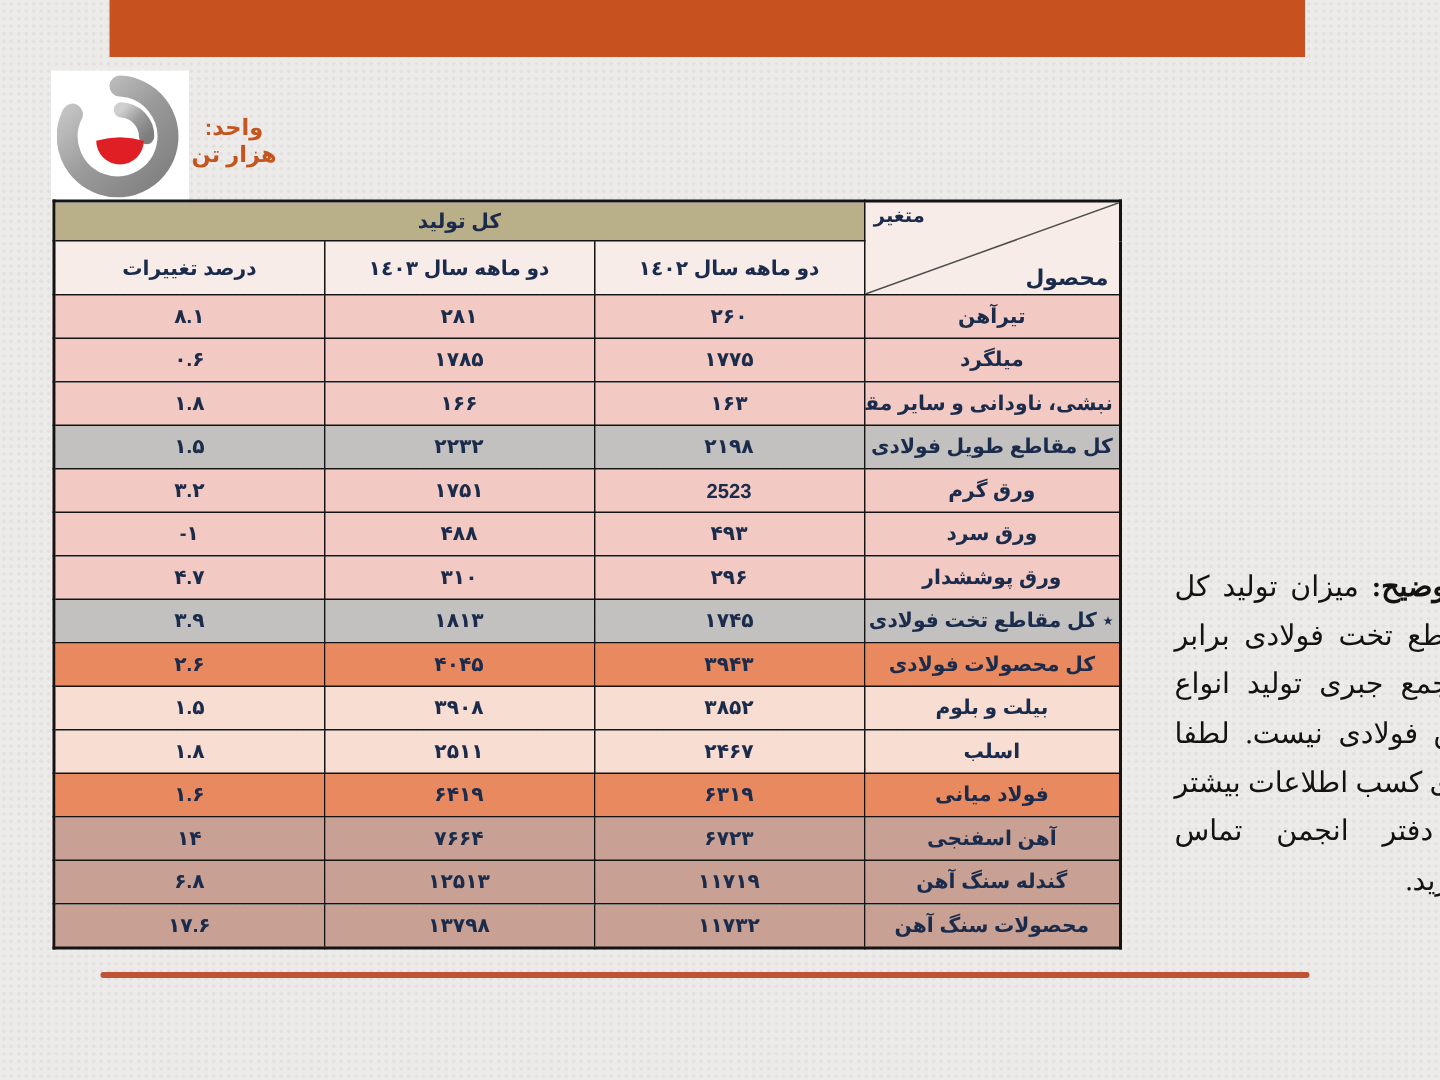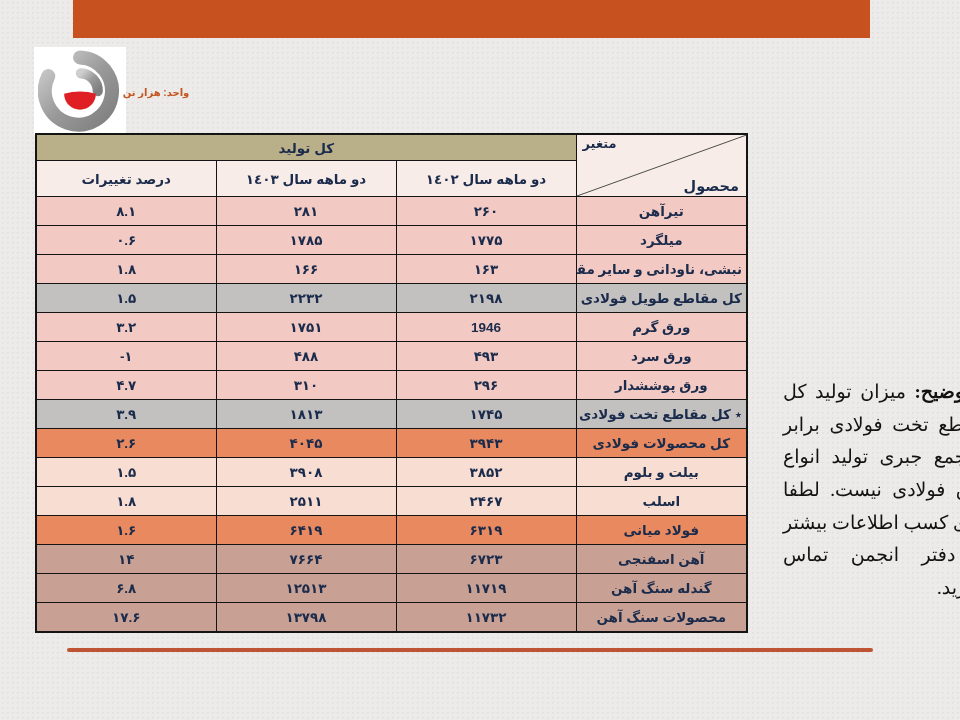--- a/index.html
+++ b/index.html
@@ -24,23 +24,23 @@
     position:absolute;left:34px;top:47px;width:92px;height:88px;
     background:#ffffff;
     display:flex;align-items:center;justify-content:center;
   }
   .page-title{
     position:absolute;left:170px;top:50px;width:660px;
     direction:rtl;text-align:center;
     font-size:19px;font-weight:bold;color:#1f3864;
   }
   .unit-label{
-    position:absolute;left:118px;top:87px;width:76px;
+    position:absolute;left:118px;top:76px;width:76px;
     direction:rtl;text-align:center;
-    font-size:10px;font-weight:bold;color:#c4551e;
+    font-size:15px;font-weight:bold;color:#c4551e;
   }
   
   .table-wrap{position:absolute;left:35px;top:133px;width:711px;}
   table.prod{
     direction:rtl;
     border-collapse:collapse;table-layout:fixed;width:711px;
     font-weight:bold;color:#1b2b4b;
   }
   table.prod td{
     border:1px solid #141414;
@@ -153,21 +153,21 @@
             <td class="num">۱.۸</td>
           </tr>
           <tr class="data row-gray">
             <td class="prod">کل مقاطع طویل فولادی</td>
             <td class="num">۲۱۹۸</td>
             <td class="num">۲۲۳۲</td>
             <td class="num">۱.۵</td>
           </tr>
           <tr class="data row-pink">
             <td class="prod">ورق گرم</td>
-            <td class="num">1946</td>
+            <td class="num">2523</td>
             <td class="num">۱۷۵۱</td>
             <td class="num">۳.۲</td>
           </tr>
           <tr class="data row-pink">
             <td class="prod">ورق سرد</td>
             <td class="num">۴۹۳</td>
             <td class="num">۴۸۸</td>
             <td class="num">-۱</td>
           </tr>
           <tr class="data row-pink">

